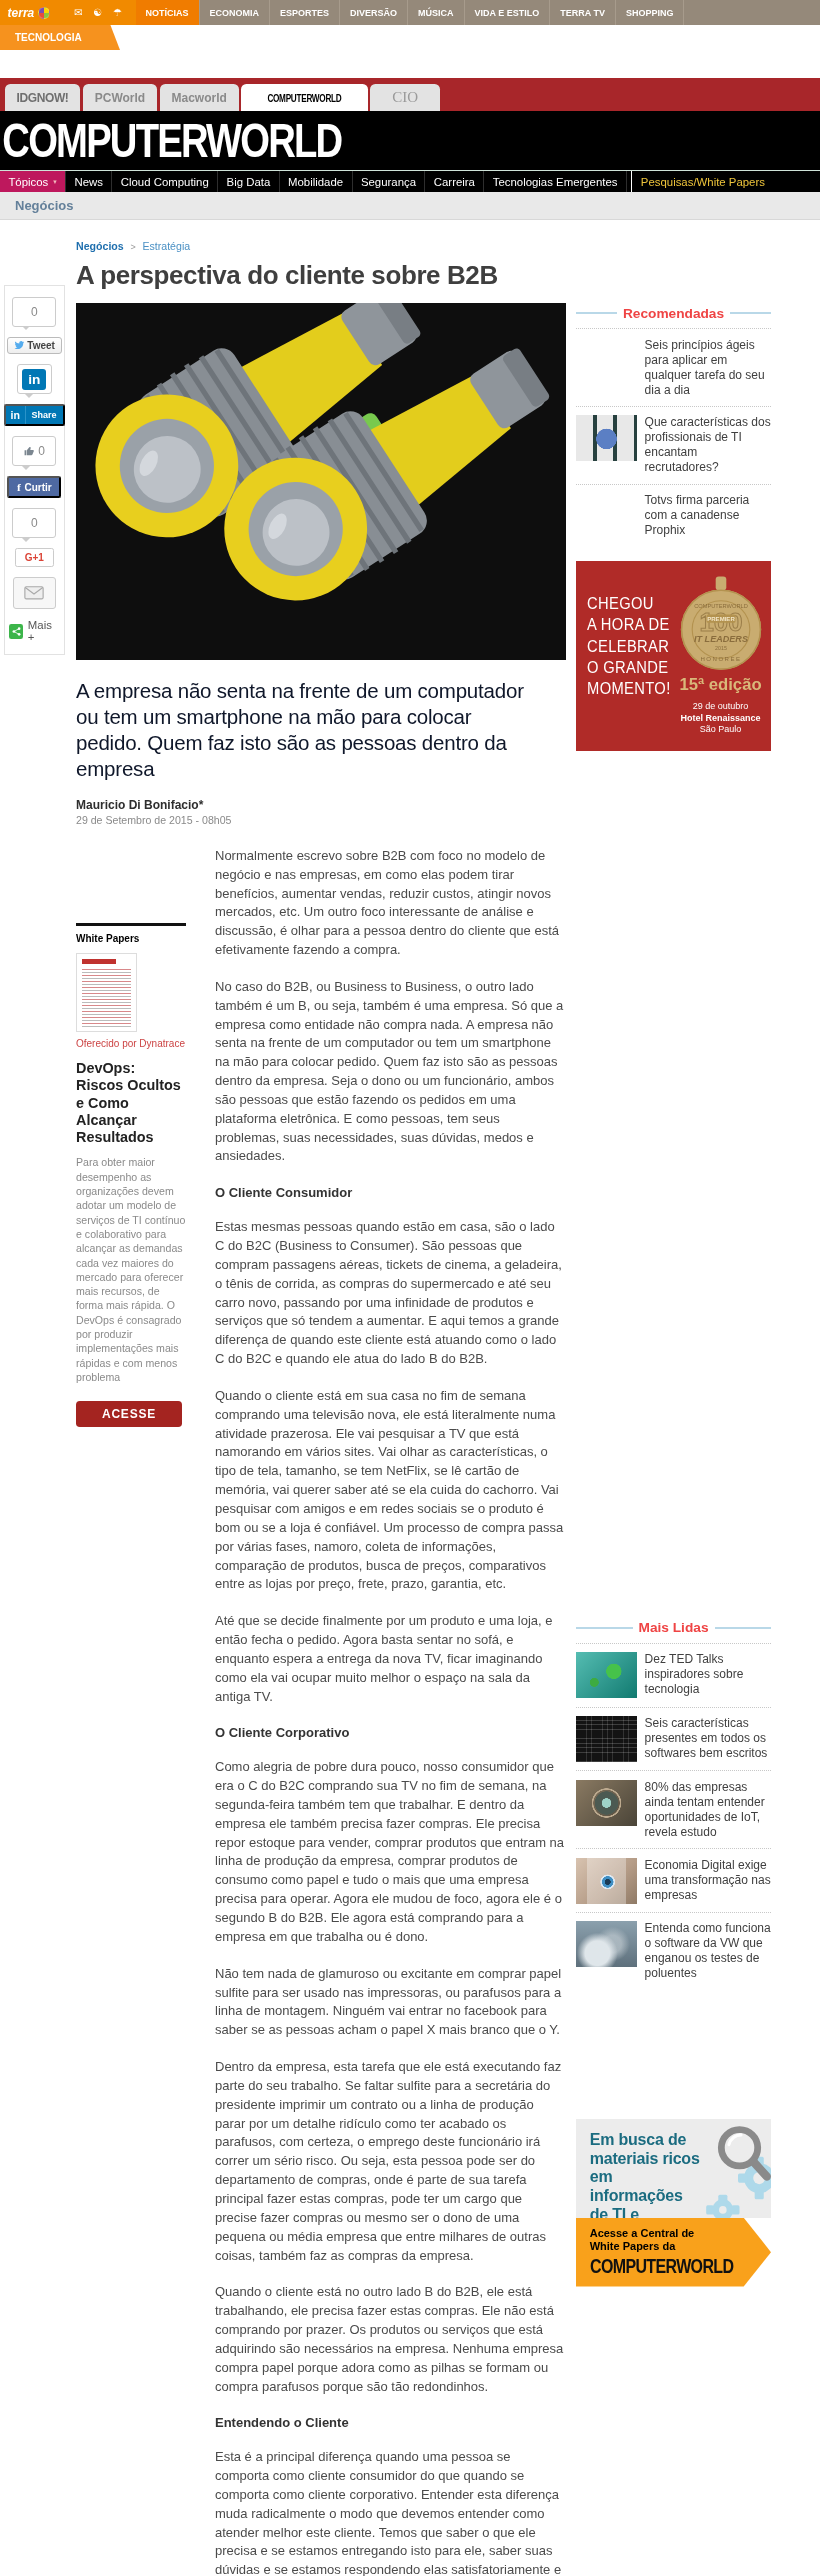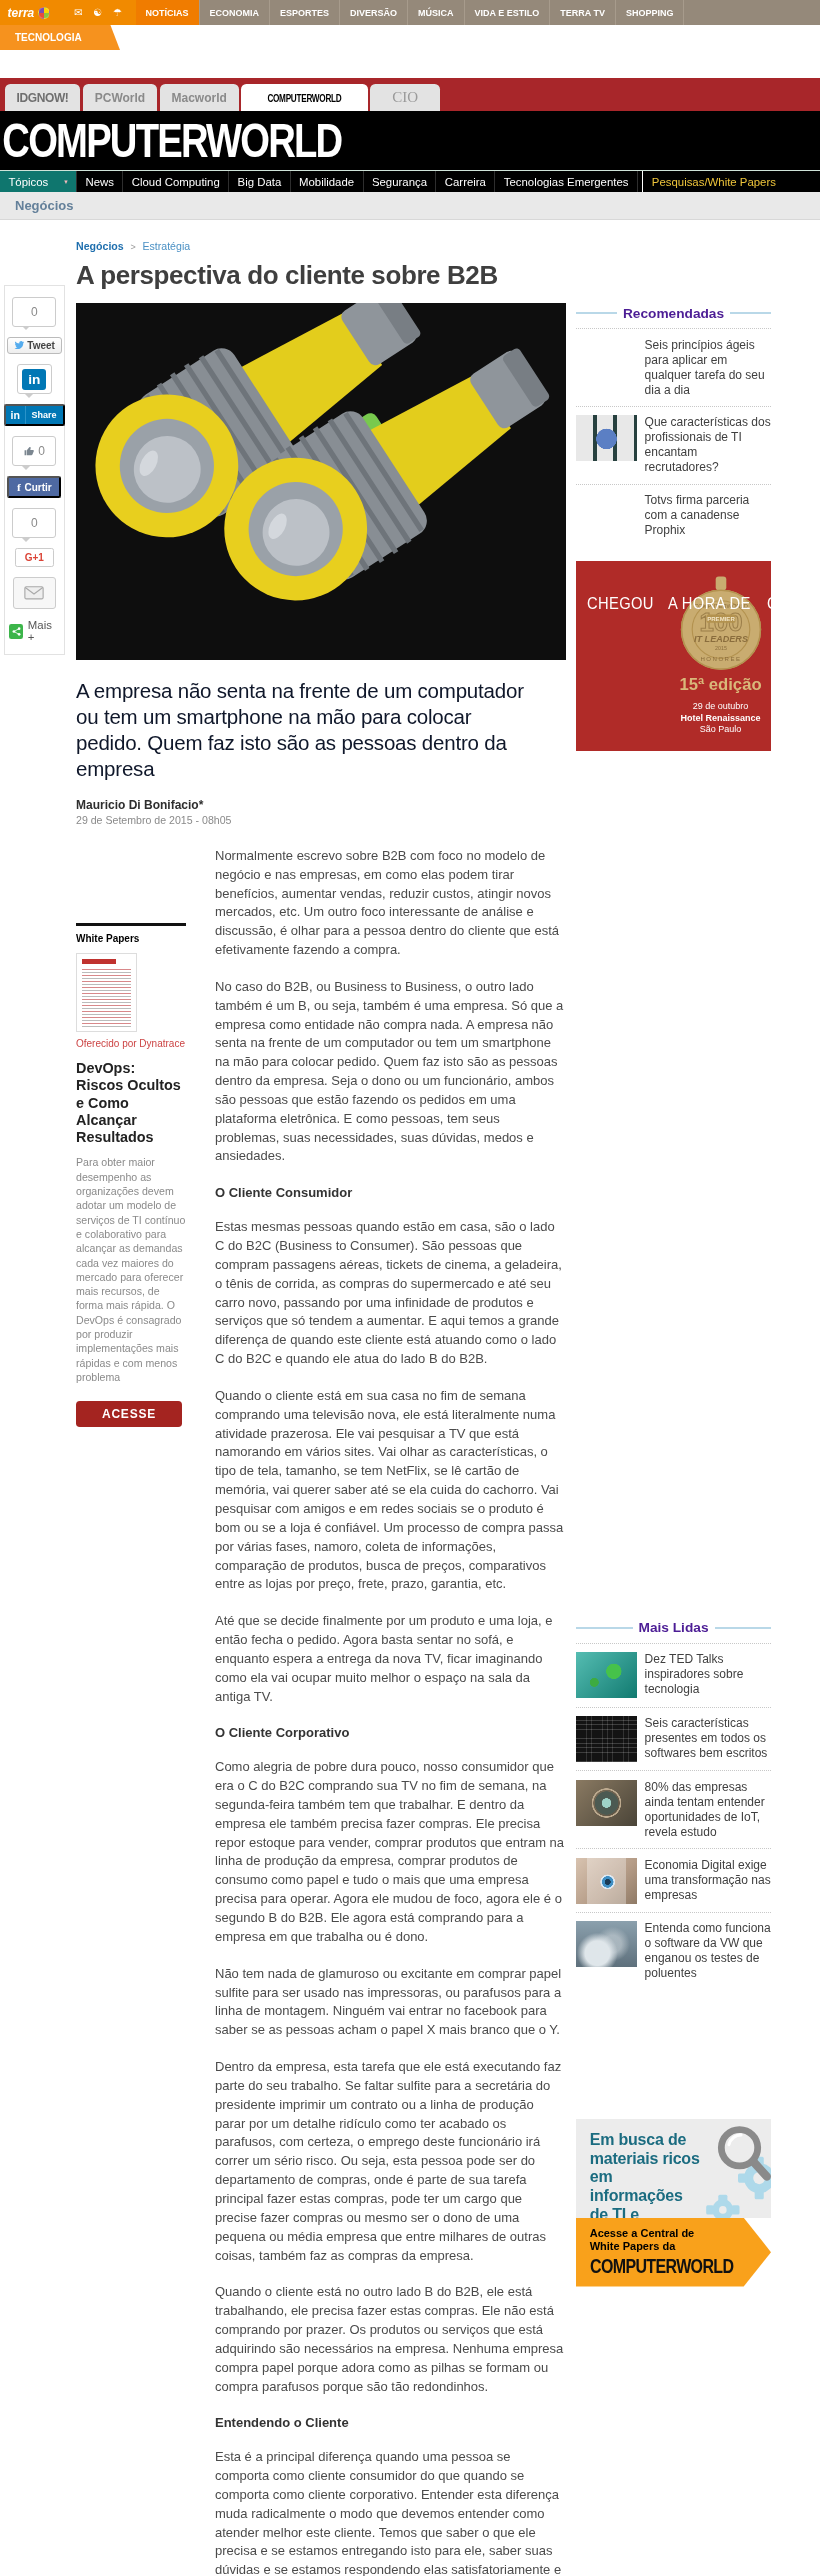--- a/index.html
+++ b/index.html
@@ -43,21 +43,21 @@
 
   
   .masthead { height:59px; background:#000; display:flex; align-items:center; overflow:hidden; }
   .masthead-logo { color:#fff; font-size:49px; font-weight:bold; letter-spacing:-2.3px;
     transform:scaleX(.78) translateY(-1.5px); transform-origin:0 50%; white-space:nowrap; padding-left:3px; }
 
   
   .main-nav { height:22px; background:#000; display:flex; align-items:stretch; border-top:0.8px solid #cfe3d8; }
   .nav-item { display:flex; align-items:center; padding:0 8.4px; color:#fff; font-size:11.4px;
     border-right:0.8px solid #2e2e2e; cursor:pointer; white-space:nowrap; }
-  .nav-item.topics { background:#0f766e; gap:16px; }
+  .nav-item.topics { background:#be185d; gap:5px; }
   .nav-item .caret { font-size:6.8px; color:#f2b9bc; }
   .nav-item.accent { color:#efc53b; border-left:0.8px solid #fff; margin-left:4.6px; border-right:none; }
 
   
   .section-bar { height:28px; background:#e9e9e9; display:flex; align-items:center;
     padding-left:15px; border-bottom:0.8px solid #d8d8d8; }
   .section-bar .label { color:#64809a; font-size:13px; font-weight:bold; }
 
   
   .page { position:relative; padding:20px 0 30px 0; }
@@ -127,21 +127,21 @@
   .wp-btn { width:106px; height:26px; background:#a42420; color:#fff; font-size:12px; font-weight:bold;
     letter-spacing:0.8px; border:none; border-radius:3.8px; cursor:pointer; }
 
   .body-col { width:351px; }
   .block { font-size:13px; color:#4b4b4b; line-height:1.45; margin-bottom:18px; }
   .block.h { font-weight:bold; color:#333; margin-bottom:15px; }
 
   
   .side-header { display:flex; align-items:center; gap:6px; margin:3px 0 7.6px 0; }
   .side-header .line { flex:1; height:2.3px; background:#b9d8e8; }
-  .side-header .txt { color:#4c1d95; font-size:13.7px; font-weight:bold; white-space:nowrap; }
+  .side-header .txt { color:#ef4444; font-size:13.7px; font-weight:bold; white-space:nowrap; }
   .side-item { display:flex; gap:7.6px; padding:8.4px 0; border-top:0.8px dotted #c8c8c8; cursor:pointer; }
   .side-item:first-of-type { border-top:0.8px dotted #c8c8c8; }
   .side-item .thumb { width:61px; height:46px; flex-shrink:0; position:relative; overflow:hidden; }
   .side-item .title { font-size:12px; color:#404040; line-height:1.25; }
 
   
   [data-thumb="road"] { background:
     linear-gradient(115deg, transparent 44%, #e6c427 44%, #e6c427 52%, transparent 52%),
     linear-gradient(63deg, transparent 46%, #e6c427 46%, #e6c427 54%, transparent 54%),
     linear-gradient(180deg,#b3afa7 0%,#8a847b 42%,#403c35 43%,#262era 100%),
@@ -172,21 +172,21 @@
     radial-gradient(circle at 60% 50%, #c2ccd2aa 0 20%, transparent 40%),
     linear-gradient(180deg,#8ba0ad 0%,#5e707c 100%); }
   [data-thumb="eye-scan"] { background:
     radial-gradient(circle at 52% 52%, #1a3a55 0 7%, #3f8fc4 8% 14%, #dfe9f2 15% 18%, transparent 19%),
     linear-gradient(90deg, transparent 0 18%, #ffffff55 18% 82%, transparent 82%),
     linear-gradient(135deg,#d8c3b0 0%,#b39a85 60%,#8f7a66 100%); }
 
   
   .event-ad { margin-top:13.7px; width:195px; height:190px; background:#b02b28; color:#fff;
     display:flex; padding:13.7px 7.6px 10.6px 10.6px; position:relative; cursor:pointer; }
-  .ad-left { width:91px; display:flex; justify-content:flex-start; gap:9px; padding-top:20px; }
+  .ad-left { width:91px; display:flex; flex-direction:column; justify-content:flex-start; gap:3px; padding-top:20px; }
   .ad-left .ln { font-size:16px; letter-spacing:0.4px; line-height:1.15; white-space:nowrap;
     transform:scaleX(.92); transform-origin:0 50%; }
   .ad-right { flex:1; display:flex; flex-direction:column; align-items:center; }
   .ad-edition { color:#d9b87a; font-size:16.7px; font-weight:bold; margin-top:3px; white-space:nowrap; }
   .ad-meta { text-align:center; font-size:9px; line-height:1.3; margin-top:6px; }
   .ad-meta .strong { font-weight:bold; }
 
   .side-spacer1 { height:866px; }
   .side-spacer2 { height:129px; }
 

